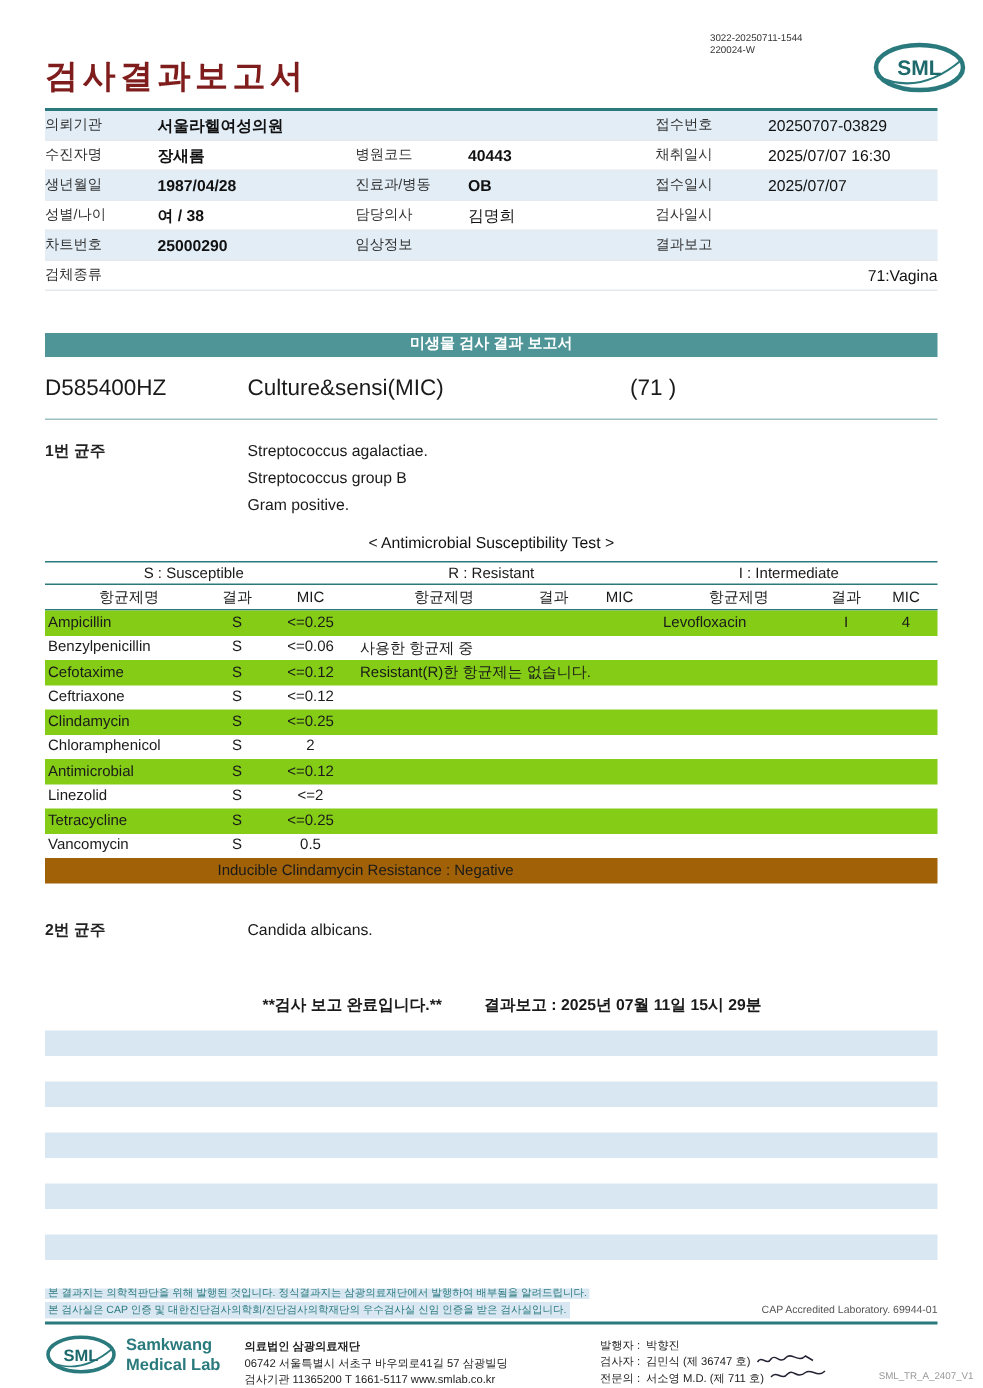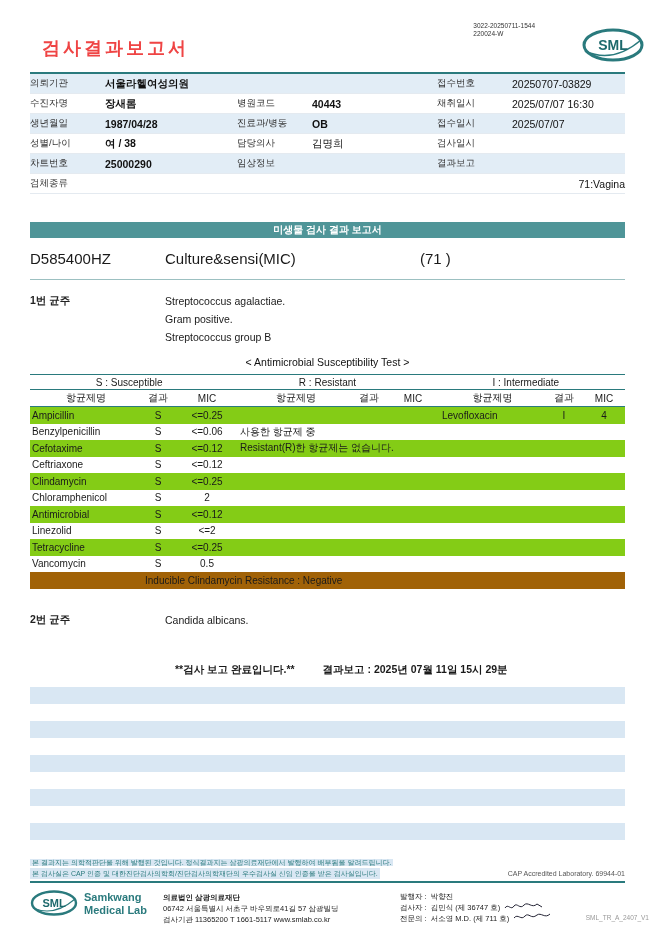--- a/index.html
+++ b/index.html
@@ -2,22 +2,22 @@
 <html><head>
 <meta charset="utf-8">
 <style>
   * { margin:0; padding:0; box-sizing:border-box; }
   html,body { background:#ffffff; }
   .page { width:655px; height:925px; position:relative; overflow:hidden; background:#fff;
           font-family:"Liberation Sans","DejaVu Sans",sans-serif; color:#1a1a1a; }
 
   
   .header { position:relative; height:72px; }
-  .title { position:absolute; left:42px; top:36px; font-size:18px; font-weight:bold;
-           color:#ef4444; letter-spacing:3px; }
+  .title { position:absolute; left:30px; top:36px; font-size:22px; font-weight:bold;
+           color:#7f1d1d; letter-spacing:3px; }
   .refbox { position:absolute; right:120px; top:22px; font-size:6.5px; color:#333; line-height:8px; }
   .logo-top { position:absolute; right:10px; top:26px; }
 
   
   .ptable { margin:0 30px; border-top:2px solid #2a7a7d; }
   .prow { display:grid; grid-template-columns:75px 132px 75px 125px 75px 113px;
           height:20px; align-items:center; border-bottom:1px solid #e4eaf0; }
   .prow.stripe { background:#e2edf6; }
   .plabel { font-size:9.5px; color:#333; }
   .pval { font-size:10.5px; color:#111; }
@@ -165,25 +165,25 @@
     <span>(71 )</span>
   </div>
 
   <div class="strain">
     <div class="strainrow">
       <span class="strain-label">1번 균주</span>
       <span>Streptococcus agalactiae.</span>
     </div>
     <div class="strainrow">
       <span class="strain-label"></span>
-      <span>Gram positive.</span>
+      <span>Streptococcus group B</span>
     </div>
     <div class="strainrow">
       <span class="strain-label"></span>
-      <span>Streptococcus group B</span>
+      <span>Gram positive.</span>
     </div>
   </div>
 
   <div class="ast-title">&lt; Antimicrobial Susceptibility Test &gt;</div>
 
   <div class="legend">
     <span>S : Susceptible</span>
     <span>R : Resistant</span>
     <span>I : Intermediate</span>
   </div>

